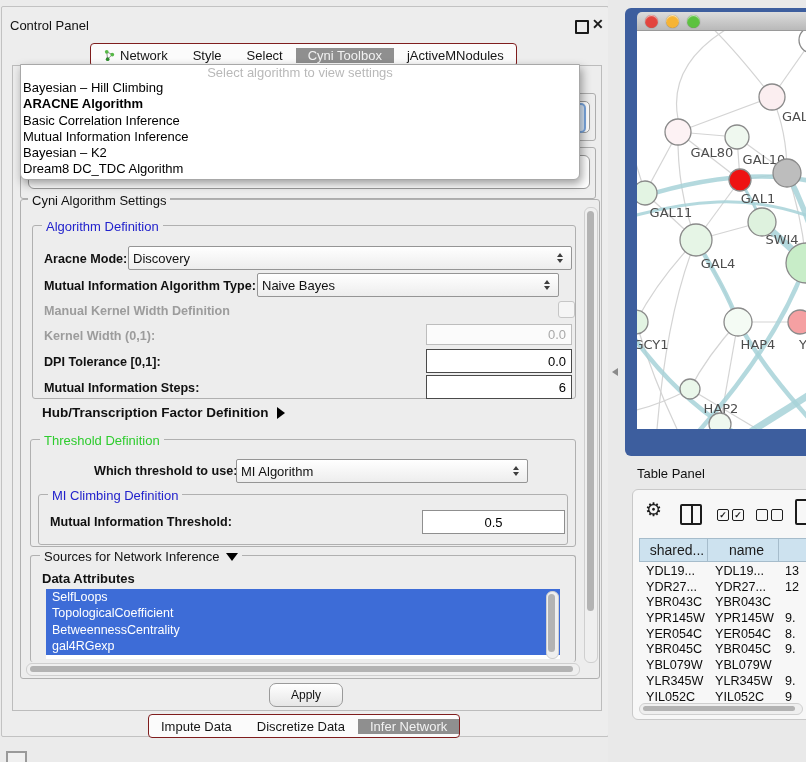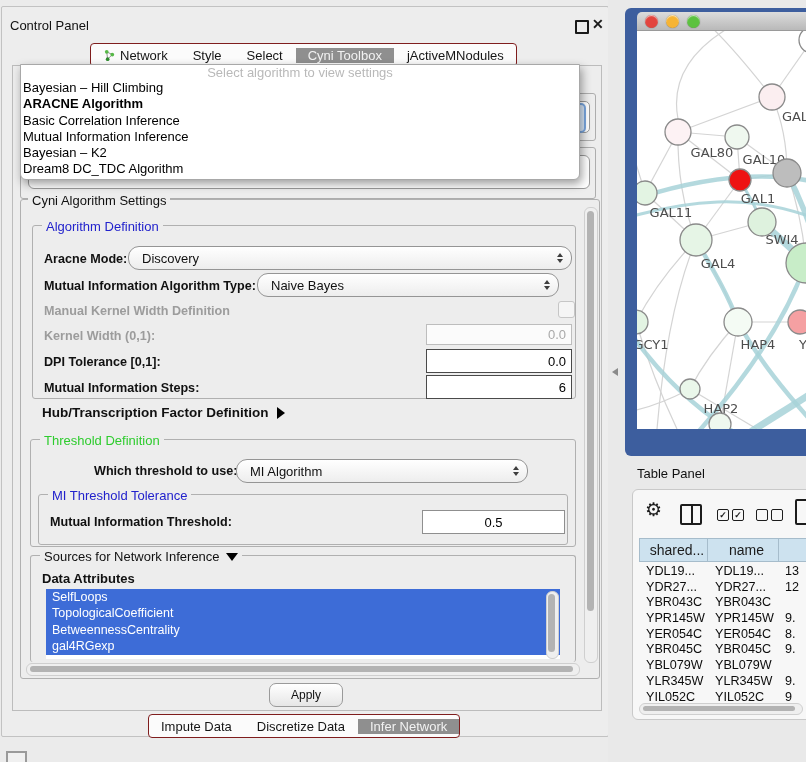--- a/index.html
+++ b/index.html
@@ -33,22 +33,22 @@
   .dd-item.bold{font-weight:bold}
   
   .group{border:1px solid #b0b0b0;border-radius:3px}
   .gtitle{position:absolute;background:#ededed;padding:0 4px;font-size:13px;white-space:nowrap;z-index:5}
   .t-blue{color:var(--blue-title,#2222cc)}
   .t-green{color:var(--green-title,#2ecc2e)}
   .lbl{position:absolute;font-size:12.6px;font-weight:bold;color:#111;white-space:nowrap}
   .lbl.dis{color:#9c9c9c}
   
   .combo{position:absolute;display:flex;align-items:center;height:24px;box-sizing:border-box;
-         border:1px solid #959595;border-radius:11px;background:linear-gradient(#ffffff,#ededed);
-         font-size:13px;padding-left:13px}
+         border:1px solid #959595;border-radius:2px;background:linear-gradient(#ffffff,#ededed);
+         font-size:13px;padding-left:4px}
   .spin{margin-left:auto;margin-right:8px;display:flex;flex-direction:column;gap:2px}
   .spin i{display:block;width:0;height:0;border-left:3.5px solid transparent;border-right:3.5px solid transparent}
   .spin .up{border-bottom:4px solid #3e3e3e}
   .spin .dn{border-top:4px solid #3e3e3e}
   
   .fld{position:absolute;box-sizing:border-box;text-align:right;font-size:13px;
        font-family:"Liberation Sans",sans-serif;padding:0 5px;background:#fff;outline:none}
   .fld.strong{border:1.5px solid #4a4a4a}
   .fld.soft{border:1px solid #8f8f8f}
   .fld.dis{border:1px solid #bdbdbd;color:#a9a9a9;background:#fbfbfb}
@@ -207,21 +207,21 @@
   <div class="lbl" style="left:92px;top:457px">Which threshold to use:</div>
   <div class="combo" style="left:234px;top:452px;width:292px">
     <span>MI Algorithm</span>
     <span class="spin">
         <i class="up"></i>
         <i class="dn"></i>
       </span>
   </div>
 
   <div class="abs group" style="left:36px;top:487px;width:528px;height:49px"></div>
-  <div class="abs gtitle t-blue" style="left:46px;top:481px">MI Threshold Tolerance</div>
+  <div class="abs gtitle t-blue" style="left:46px;top:481px">MI Climbing Definition</div>
   <div class="lbl" style="left:48px;top:508px">Mutual Information Threshold:</div>
   <input class="fld soft" style="left: 420px; top: 503px; width: 143px; height: 24px; text-align: center;" value="0.5">
 
   <div class="abs group" style="left:28px;top:548px;width:544px;height:106px;border-bottom:none"></div>
   <div class="abs gtitle" style="left:38px;top:542px">
     <span>Sources for Network Inference</span><span class="tri-d"></span>
   </div>
   <div class="lbl" style="left:40px;top:564px;font-size:13px">Data Attributes</div>
   <div class="abs attr-list">
       <div class="attr-item">SelfLoops</div>

